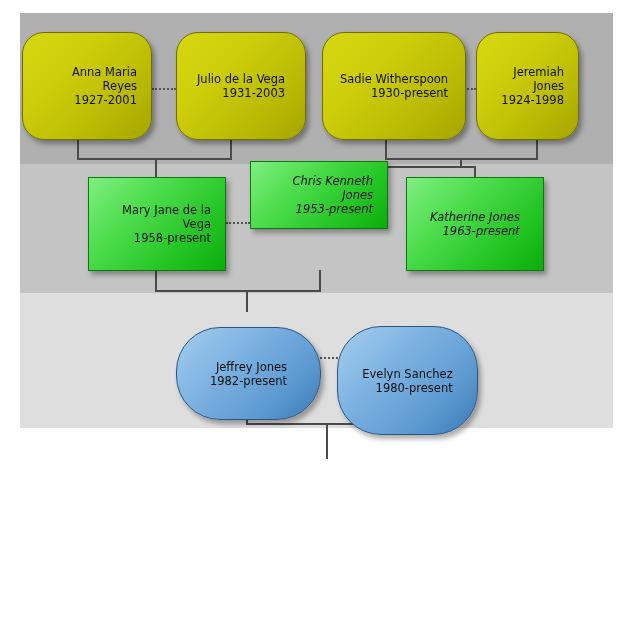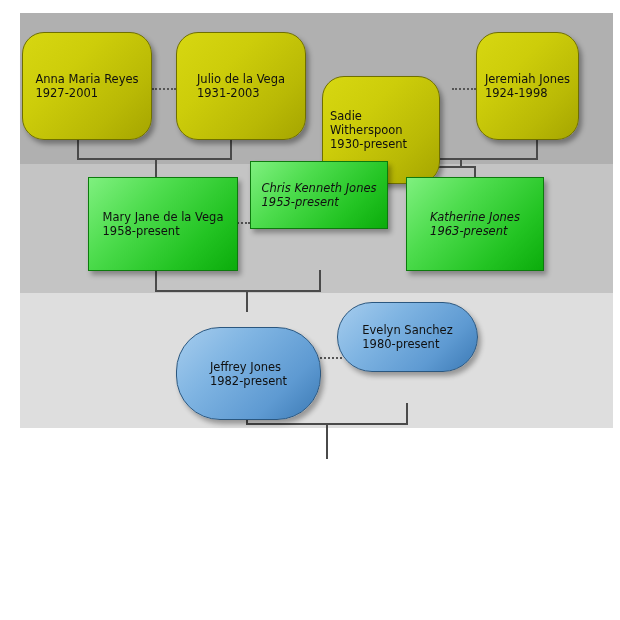--- a/index.html
+++ b/index.html
@@ -18,26 +18,26 @@
 
   
   .line{position:absolute;background:#4a4a4a;}
   .line.h{height:2px;}
   .line.v{width:2px;}
 
   
   .node{
     position:absolute;
     display:flex;align-items:center;justify-content:center;
-    text-align:left;
+    text-align:right;
     color:#101010;
     font-size:11.5px;
     line-height:14px;
     box-sizing:border-box;
-    padding:2px 7px;
+    padding:2px 14px;
     white-space:pre-line;
     letter-spacing:0px;
   }
 
   
   .node.yellow{
     background:linear-gradient(135deg,#d7d711 0%,#cdcd0a 35%,#b9b905 72%,#a5a500 100%);
     border:1px solid #6f6f00;
     border-radius:22px;
     box-shadow:3px 4px 5px rgba(0,0,0,.35);
@@ -107,35 +107,35 @@
   <div class="spouse" style="left:452px; top:88px;  width:24px;"></div>
   <div class="spouse" style="left:226px; top:222px; width:24px;"></div>
   <div class="spouse" style="left:320px; top:357px; width:22px;"></div>
 
   <div class="node yellow" style="left:22px;  top:32px;  width:130px; height:108px;">Anna Maria Reyes
 1927-2001</div>
 
   <div class="node yellow" style="left:176px; top:32px;  width:130px; height:108px;">Julio de la Vega
 1931-2003</div>
 
-  <div class="node yellow" style="left:322px; top:32px;  width:118px; height:108px;margin-top:44px;">Sadie Witherspoon
+  <div class="node yellow" style="left:322px; top:32px;  width:144px; height:108px;">Sadie Witherspoon
 1930-present</div>
 
   <div class="node yellow" style="left:476px; top:32px;  width:103px; height:108px;">Jeremiah Jones
 1924-1998</div>
 
-  <div class="node green" style="left:88px;  top:177px; width:150px; height:94px;">Mary Jane de la Vega
+  <div class="node green" style="left:88px;  top:177px; width:138px; height:94px;">Mary Jane de la Vega
 1958-present</div>
 
   <div class="node green" style="left:250px; top:161px; width:138px; height:68px;font-style:italic;">Chris Kenneth Jones
 1953-present</div>
 
   <div class="node green" style="left:406px; top:177px; width:138px; height:94px;font-style:italic;">Katherine Jones
 1963-present</div>
 
   <div class="node blue" style="left:176px; top:327px; width:145px; height:93px;">Jeffrey Jones
 1982-present</div>
 
-  <div class="node blue" style="left:337px; top:302px; width:141px; height:70px;">Evelyn Sanchez
+  <div class="node blue" style="left:337px; top:326px; width:141px; height:109px;">Evelyn Sanchez
 1980-present</div>
 
 
 </div>
 
 </body></html>

